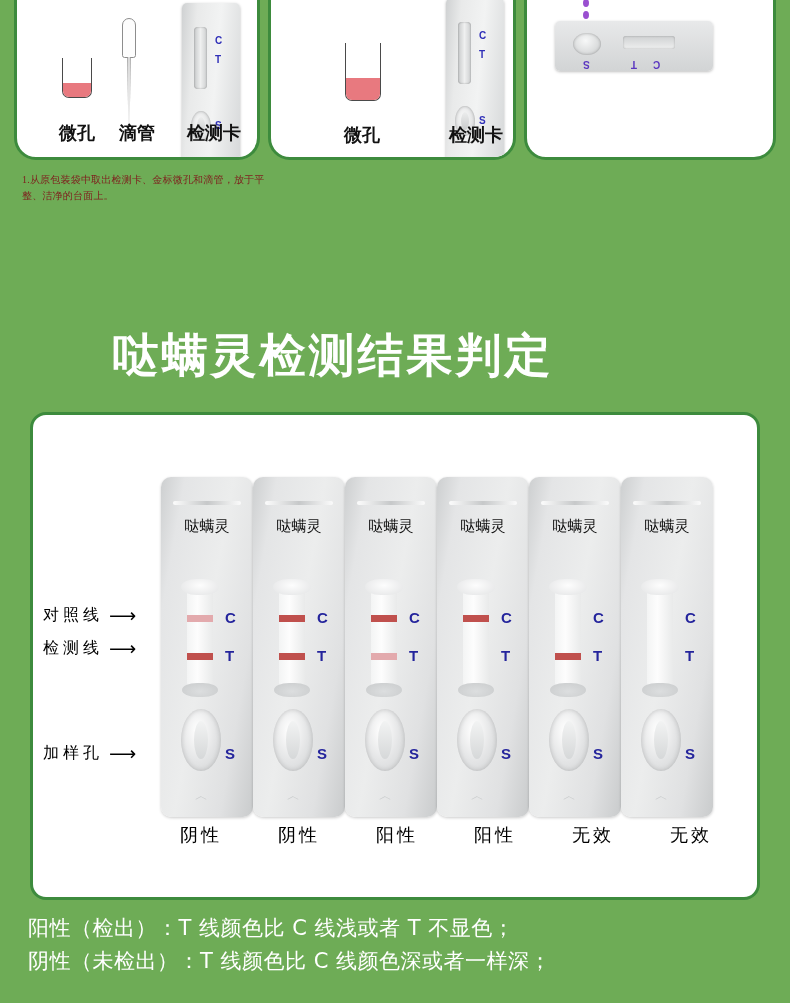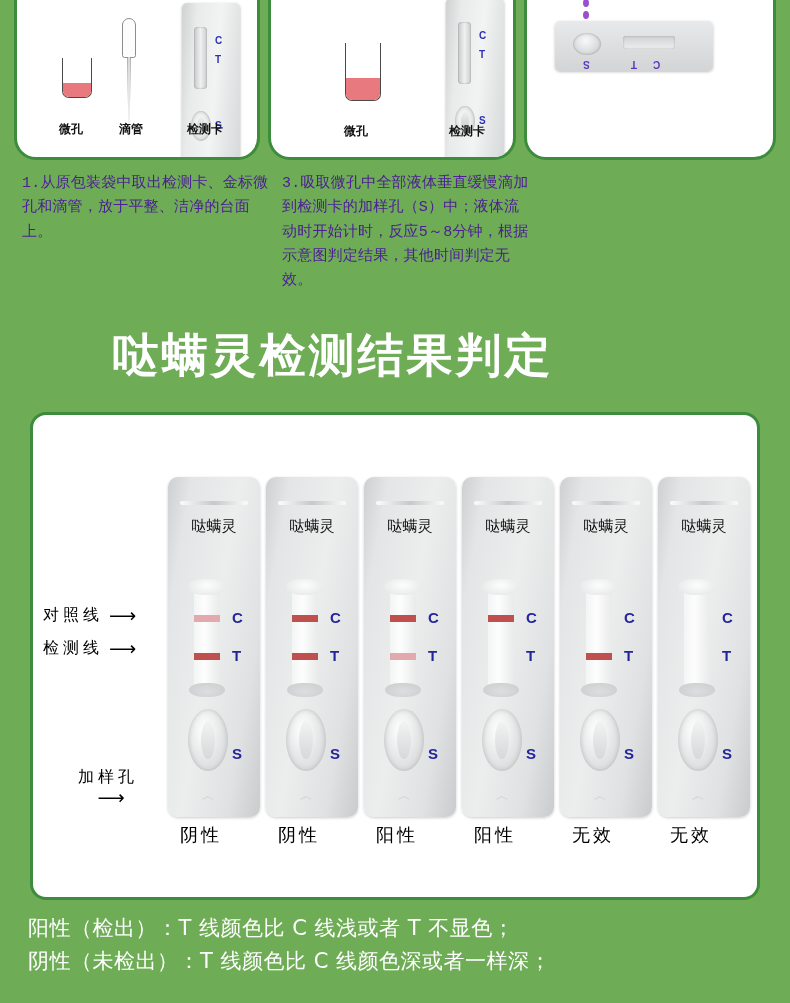--- a/index.html
+++ b/index.html
@@ -54,36 +54,36 @@
     position: absolute; left: 9px; top: 108px; width: 20px; height: 30px; border-radius: 50%;
     background: radial-gradient(ellipse at 45% 40%, #fafafa, #d3d5d6);
     box-shadow: inset 0 0 3px rgba(0,0,0,.3);
   }
   .card .well::after {
     content:""; position:absolute; left:6px; top:6px; width:8px; height:18px; border-radius:50%;
     background: linear-gradient(to bottom,#eceded,#c9cbcc);
   }
   .card .ltr { position: absolute; color: #3030b8; font-weight: bold; font-size: 10px; font-family: "Liberation Sans", sans-serif; }
 
-  .cap-label { position: absolute; font-size: 12px; color: #111; font-weight: 600; white-space: nowrap; }
+  .cap-label { position: absolute; font-size: 18px; color: #111; font-weight: 600; white-space: nowrap; }
 
   
   .hcard { position: absolute; width: 158px; height: 50px; border-radius: 5px;
           background: linear-gradient(to bottom,#e8e9ea,#d2d4d5); box-shadow: 0 1px 3px rgba(0,0,0,.25); }
   .hcard .hwell { position: absolute; left: 18px; top: 12px; width: 28px; height: 22px; border-radius: 50%;
           background: radial-gradient(ellipse at 45% 35%,#f7f8f8,#c8cacb); box-shadow: inset 0 0 3px rgba(0,0,0,.3); }
   .hcard .hwin { position: absolute; left: 68px; top: 15px; width: 52px; height: 13px; border-radius: 3px;
           background: linear-gradient(to bottom,#cfd1d2,#eeefef); box-shadow: inset 0 0 2px rgba(0,0,0,.3); }
   .hcard .hltr { position: absolute; font-size: 10px; color: #5a36c0; font-weight: bold;
           transform: rotate(180deg); font-family:"Liberation Sans",sans-serif; }
 
   
   .steps { position: absolute; left: 0; top: 172px; width: 790px; display: flex; padding: 0 22px; gap: 8px; }
-  .step { color: #4c1d95; font-size: 15px; line-height: 1.62; letter-spacing: .2px;
-          font-family: Liberation Mono, monospace; }
+  .step { color: #7f1d1d; font-size: 10px; line-height: 1.62; letter-spacing: .2px;
+          font-family: Liberation Serif, serif; }
   .step.s1 { flex: 0 0 252px; }
   .step.s2 { flex: 0 0 246px; }
   .step.s3 { flex: 0 0 248px; }
 
   
   .main-title {
     position: absolute; left: 0; top: 325px; width: 666px; text-align: center;
     color: #fff; font-size: 46px; font-weight: bold; letter-spacing: 3px;
     font-family: "DejaVu Sans", sans-serif;
   }
@@ -94,23 +94,23 @@
     background: #fff; border: 3px solid #3d8b3d; border-radius: 16px; overflow: hidden;
   }
   .watermark { position: absolute; left: 14px; top: 8px; font-size: 18px; color: #eef4ec;
     letter-spacing: 3px; font-weight: bold; }
 
   .side-labels { position: absolute; left: 10px; top: 185px; width: 130px; }
   .side-row { display: flex; align-items: center; height: 30px; margin-bottom: 3px; }
   .side-row .txt { font-size: 16px; color: #000; letter-spacing: 4px; font-weight: 500;
     font-family: "DejaVu Sans", sans-serif; }
   .side-row .arw { margin-left: 6px; font-size: 19px; line-height: 1; color: #000; }
-  .side-row.hole { margin-top: 104px; flex-direction: column; }
-
-  .strip-row { position: absolute; left: 135px; top: 62px; display: flex; gap: 6px; }
+  .side-row.hole { margin-top: 75px; }
+
+  .strip-row { position: absolute; left: 128px; top: 62px; display: flex; gap: 0; }
   .strip {
     position: relative; width: 92px; height: 340px; border-radius: 10px;
     background: linear-gradient(100deg,#cdcfd0 0%,#e4e5e6 16%,#eceded 48%,#e0e1e2 78%,#c9cbcc 100%);
     box-shadow: 0 1px 3px rgba(0,0,0,.2);
   }
   .strip .groove { position: absolute; left: 12px; top: 24px; right: 12px; height: 4px;
     background: linear-gradient(to right,rgba(255,255,255,.9),#c6c8c9,rgba(255,255,255,.8));
     border-radius: 2px; }
   .strip .name { position: absolute; left: 0; right: 0; top: 40px; text-align: center;
     font-size: 15px; color: #111; font-family: "DejaVu Sans", sans-serif; }
@@ -227,21 +227,20 @@
           <span class="hltr" style="left:28px; bottom:1px;">S</span>
           <span class="hltr" style="left:76px; bottom:1px;">T</span>
           <span class="hltr" style="left:98px; bottom:1px;">C</span>
         </div>
       </div>
     </div>
   </div>
 
   <div class="steps">
     <div class="step s1">1.从原包装袋中取出检测卡、金标微孔和滴管，放于平整、洁净的台面上。</div>
-    <div class="step s3">3.吸取微孔中全部液体垂直缓慢滴加到检测卡的加样孔（S）中；液体流动时开始计时，反应5～8分钟，根据示意图判定结果，其他时间判定无效。</div>
   </div>
 
   <div class="main-title">哒螨灵检测结果判定</div>
 
   <div class="results">
     <div class="watermark"></div>
 
     <div class="side-labels">
       <div class="side-row">
         <span class="txt">对照线</span>

